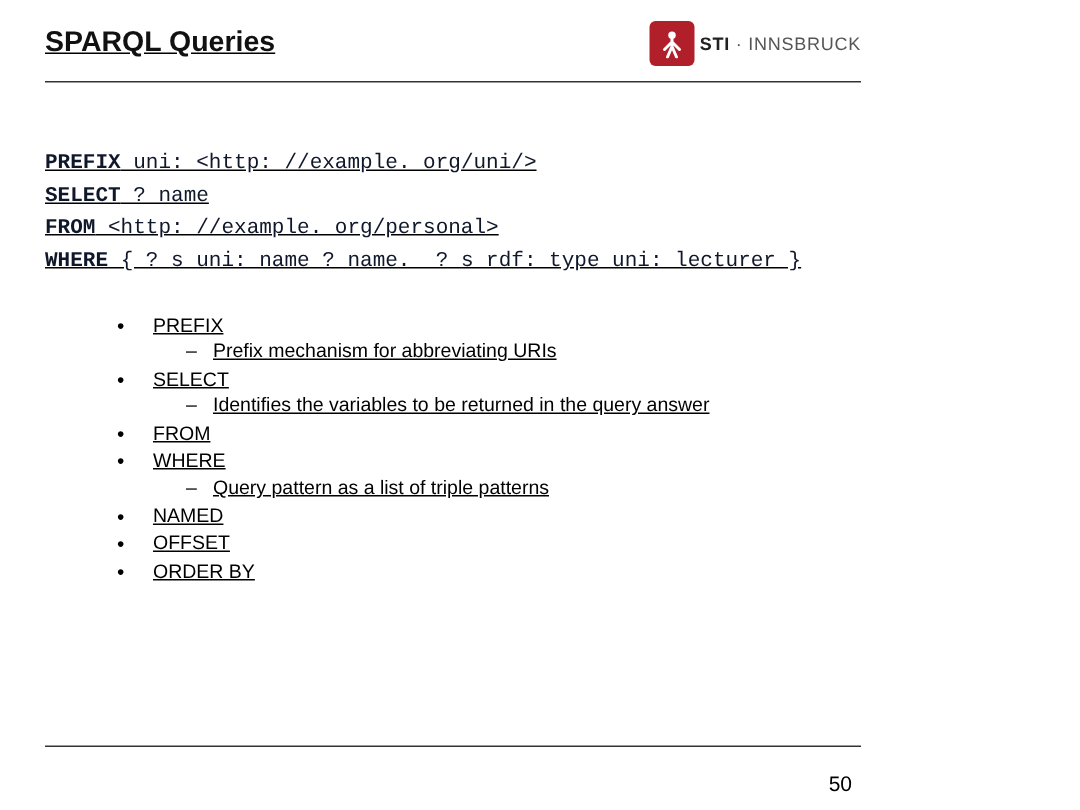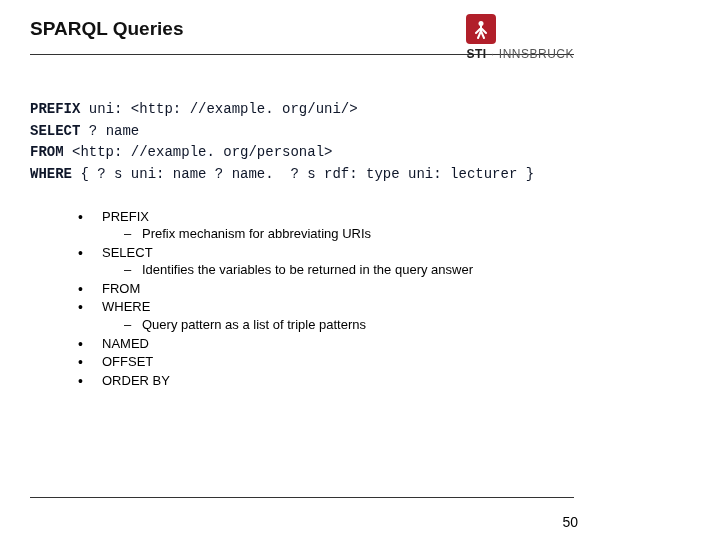--- a/index.html
+++ b/index.html
@@ -10,37 +10,38 @@
     background: #fff;
     font-family: Arial, Helvetica, sans-serif;
     color: #000;
     position: relative;
     overflow: hidden;
   }
   .slide {
     position: relative;
     width: 604px;
     height: 540px;
+    text-decoration: underline;
   }
   .header {
     position: relative;
     padding: 18px 30px 0 30px;
   }
   .title {
     font-size: 19px;
     font-weight: bold;
     color: #111;
   }
   .logo {
     position: absolute;
     right: 30px;
     top: 14px;
     display: flex;
+    align-items: center;
     gap: 3px;
-    flex-direction: column;
   }
   .logo-box {
     width: 30px;
     height: 30px;
     background: #b11f2a;
     border-radius: 4px;
     display: flex;
     align-items: center;
     justify-content: center;
   }
@@ -102,21 +103,21 @@
   .rule-bottom {
     position: absolute;
     left: 30px;
     right: 30px;
     bottom: 34px;
     border: none;
     border-top: 1px solid #333;
   }
   .page-num {
     position: absolute;
-    right: 26px;
+    right: 36px;
     bottom: 10px;
     font-size: 14px;
     color: #000;
   }
 </style>
 </head>
 <body>
 <div class="slide">
 
 <div class="header">

